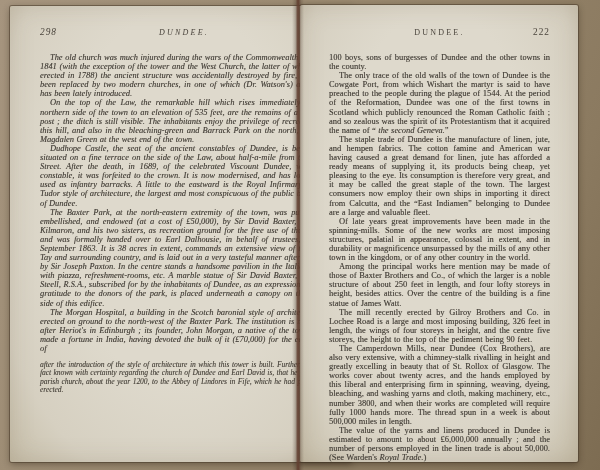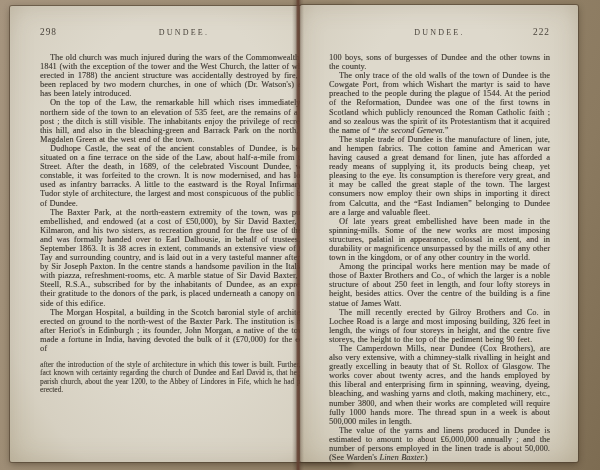--- a/index.html
+++ b/index.html
@@ -7,21 +7,21 @@
     position:relative;width:600px;height:470px;overflow:hidden;
     background:linear-gradient(115deg,#a6957f 0%,#99886f 45%,#8b7a60 80%,#7d6c52 100%);
     font-family:"Liberation Serif","DejaVu Serif",serif;
   }
   .page{
     position:absolute;border-radius:2px;
     background:radial-gradient(ellipse at 50% 42%, #ded9cc 50%, #d6d0c1 80%, #c7bfaa 100%);
     box-shadow:0 0 0 1px rgba(74,60,44,0.55), 0 2px 7px rgba(40,28,16,0.45),
                inset 0 0 24px rgba(104,84,55,0.18);
   }
-  .page.left{left:10px;top:6px;width:342px;height:456px;}
+  .page.left{left:10px;top:6px;width:342px;height:456px;font-style:italic;}
   .page.right{left:300px;top:5px;width:278px;height:457px;}
   .gutter{
     position:absolute;left:292px;top:0;width:12px;height:470px;z-index:3;
     background:linear-gradient(90deg, rgba(58,40,28,0) 0%, rgba(58,40,28,0.22) 28%,
                rgba(97,63,48,0.92) 47%, rgba(97,63,48,0.92) 56%,
                rgba(58,40,28,0.22) 74%, rgba(58,40,28,0) 100%);
   }
   .pagehead{position:relative;height:12px;margin:22px 24px 0 30px;color:#49433b;}
   .page.right .pagehead{margin:23px 28px 0 29px;}
   .pagehead .title{
@@ -71,22 +71,22 @@
 
   <div class="page right">
     <div class="pagehead">
       <span class="title">DUNDEE.</span>
       <span class="num nright">222</span>
     </div>
     <div class="pagebody" id="right-body">
         <p><span>100 boys, sons of burgesses of Dundee and the other towns in the county.</span></p>
         <p class="indent"><span>The only trace of the old walls of the town of Dundee is the Cowgate Port, from which Wishart the martyr is said to have preached to the people during the plague of 1544.  At the period of the Reformation, Dundee was one of the first towns in Scotland which publicly renounced the Roman Catholic faith ; and so zealous was the spirit of its Protestantism that it acquired the name of “ </span><em>the second Geneva.</em><span>”</span></p>
         <p class="indent"><span>The staple trade of Dundee is the manufacture of linen, jute, and hempen fabrics.  The cotton famine and American war having caused a great demand for linen, jute has afforded a ready means of supplying it, its products being cheap, yet pleasing to the eye.  Its consumption is therefore very great, and it may be called the great staple of the town.  The largest consumers now employ their own ships in importing it direct from Calcutta, and the “East Indiamen” belonging to Dundee are a large and valuable fleet.</span></p>
-        <p class="indent"><span>Of late years great embellished have been made in the spinning-mills.  Some of the new works are most imposing structures, palatial in appearance, colossal in extent, and in durability or magnificence unsurpassed by the mills of any other town in the kingdom, or of any other country in the world.</span></p>
+        <p class="indent"><span>Of late years great improvements have been made in the spinning-mills.  Some of the new works are most imposing structures, palatial in appearance, colossal in extent, and in durability or magnificence unsurpassed by the mills of any other town in the kingdom, or of any other country in the world.</span></p>
         <p class="indent"><span>Among the principal works here mention may be made of those of Baxter Brothers and Co., of which the larger is a noble structure of about 250 feet in length, and four lofty storeys in height, besides attics.   Over the centre of the building is a fine statue of James Watt.</span></p>
         <p class="indent"><span>The mill recently erected by Gilroy Brothers and Co. in Lochee Road is a large and most imposing building, 326 feet in length, the wings of four storeys in height, and the centre five storeys, the height to the top of the pediment being 90 feet.</span></p>
         <p class="indent"><span>The Camperdown Mills, near Dundee (Cox Brothers), are also very extensive, with a chimney-stalk rivalling in height and greatly excelling in beauty that of St. Rollox of Glasgow.  The works cover about twenty acres, and the hands employed by this liberal and enterprising firm in spinning, weaving, dyeing, bleaching, and washing yarns and cloth, making machinery, etc., number 3800, and when their works are completed will require fully 1000 hands more.  The thread spun in a week is about 500,000 miles in length.</span></p>
-        <p class="indent"><span>The value of the yarns and linens produced in Dundee is estimated to amount to about £6,000,000 annually ; and the number of persons employed in the linen trade is about 50,000.  (See Warden's </span><em>Linen Baxter.</em><span>)</span></p>
+        <p class="indent"><span>The value of the yarns and linens produced in Dundee is estimated to amount to about £6,000,000 annually ; and the number of persons employed in the linen trade is about 50,000.  (See Warden's </span><em>Royal Trade.</em><span>)</span></p>
       </div>
   </div>
 
   <div class="gutter"></div>
 </div>
 
 </body></html>

